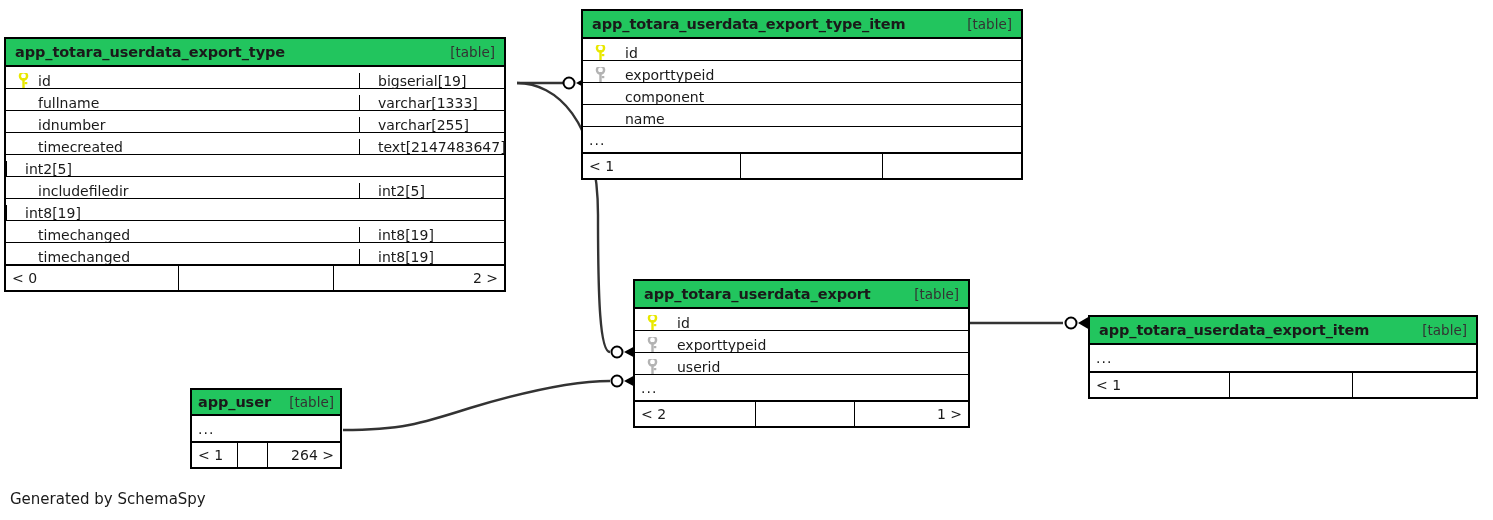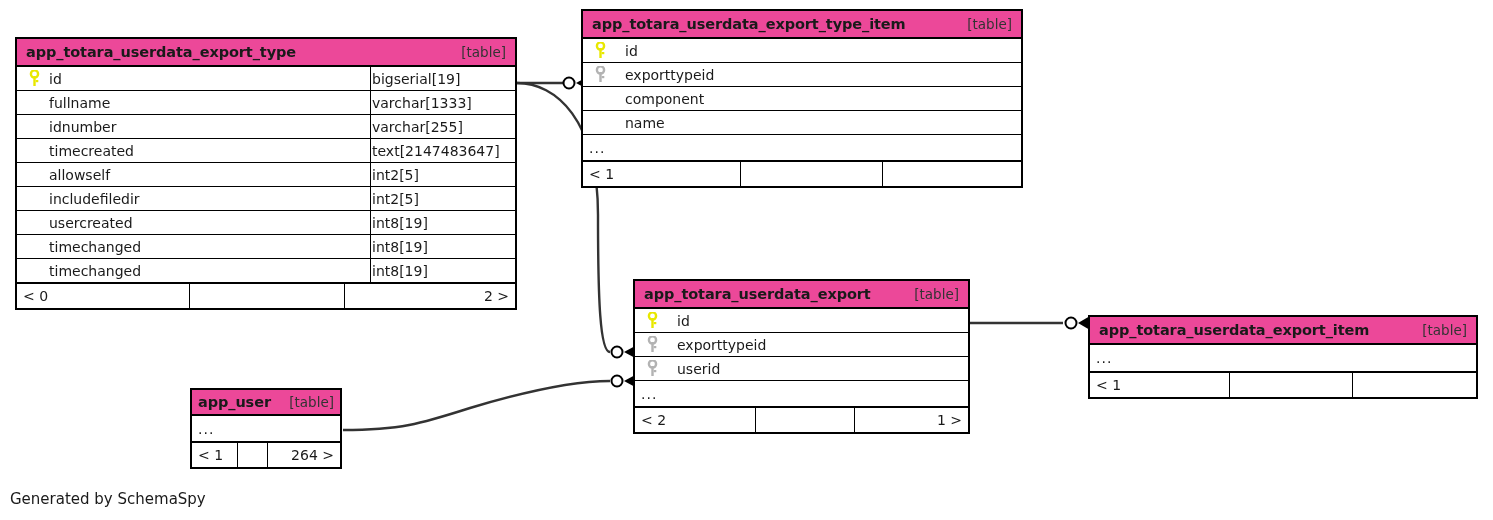--- a/index.html
+++ b/index.html
@@ -35,21 +35,21 @@
     position: absolute;
     box-sizing: border-box;
     border: 2px solid #000000;
     background: #ffffff;
   }
   .entity-header {
     display: flex;
     align-items: center;
     justify-content: space-between;
     box-sizing: border-box;
-    background: #ec4899;
+    background: #22c55e;
     border-bottom: 2px solid #000000;
     padding: 0 9px;
     height: 28px;
     white-space: nowrap;
   }
   .entity-title {
     font-weight: bold;
     font-size: 14.5px;
     letter-spacing: -0.1px;
   }
@@ -57,41 +57,42 @@
     font-size: 13.5px;
     color: #333333;
     padding-left: 16px;
   }
 
   .col-row {
     display: flex;
     align-items: stretch;
     box-sizing: border-box;
     border-bottom: 1px solid #000000;
-    height: 24px;
+    height: 16px;
+    margin-top: 6px;
   }
   .col-row:last-child { border-bottom: none; }
 
   .col-name {
     display: flex;
     align-items: center;
     box-sizing: border-box;
     flex: 1 1 auto;
     min-width: 0;
     padding-left: 6px;
     font-size: 14px;
     white-space: nowrap;
     overflow: hidden;
   }
   .col-type {
     display: flex;
     align-items: center;
     box-sizing: border-box;
     border-left: 1px solid #000000;
-    padding-left: 1px;
+    padding-left: 18px;
     font-size: 14px;
     white-space: nowrap;
   }
   .keyslot {
     width: 22px;
     flex: 0 0 22px;
     display: flex;
     align-items: center;
     justify-content: center;
   }
@@ -174,21 +175,21 @@
       </g>
 
       <g>
         <circle cx="1071" cy="323" r="5.5" fill="#ffffff" stroke="#000000" stroke-width="2"></circle>
         <path d="M 1078 323 L 1090 316 L 1090 330 Z" fill="#000000"></path>
         <path d="M 1090 323 L 1082 323" stroke="#000000" stroke-width="2"></path>
       </g>
     </g>
   </svg>
 
-  <div class="entity" style="left:15px; top:37px; width:502px;text-align:right;">
+  <div class="entity" style="left:4px; top:37px; width:502px;text-align:right;">
     <div class="entity-header">
       <span class="entity-title">app_totara_userdata_export_type</span>
       <span class="entity-tag">[table]</span>
     </div>
 
     <div class="col-row">
       <div class="col-name">
         <span class="keyslot">
           <svg width="11" height="17" viewBox="0 0 11 17">
             <circle cx="5.5" cy="4" r="3.6" fill="none" stroke="#e8e800" stroke-width="2.4"></circle>
@@ -219,40 +220,32 @@
 
     <div class="col-row">
       <div class="col-name">
         <span class="keyslot"></span>
         <span class="col-label">timecreated</span>
       </div>
       <div class="col-type" style="width:145px;">text[2147483647]</div>
     </div>
 
     <div class="col-row">
-      <div class="col-name">
-        <span class="keyslot"></span>
-        <span class="col-label">allowself</span>
-      </div>
       <div class="col-type" style="width:145px;">int2[5]</div>
     </div>
 
     <div class="col-row">
       <div class="col-name">
         <span class="keyslot"></span>
         <span class="col-label">includefiledir</span>
       </div>
       <div class="col-type" style="width:145px;">int2[5]</div>
     </div>
 
     <div class="col-row">
-      <div class="col-name">
-        <span class="keyslot"></span>
-        <span class="col-label">usercreated</span>
-      </div>
       <div class="col-type" style="width:145px;">int8[19]</div>
     </div>
 
     <div class="col-row">
       <div class="col-name">
         <span class="keyslot"></span>
         <span class="col-label">timechanged</span>
       </div>
       <div class="col-type" style="width:145px;">int8[19]</div>
     </div>

